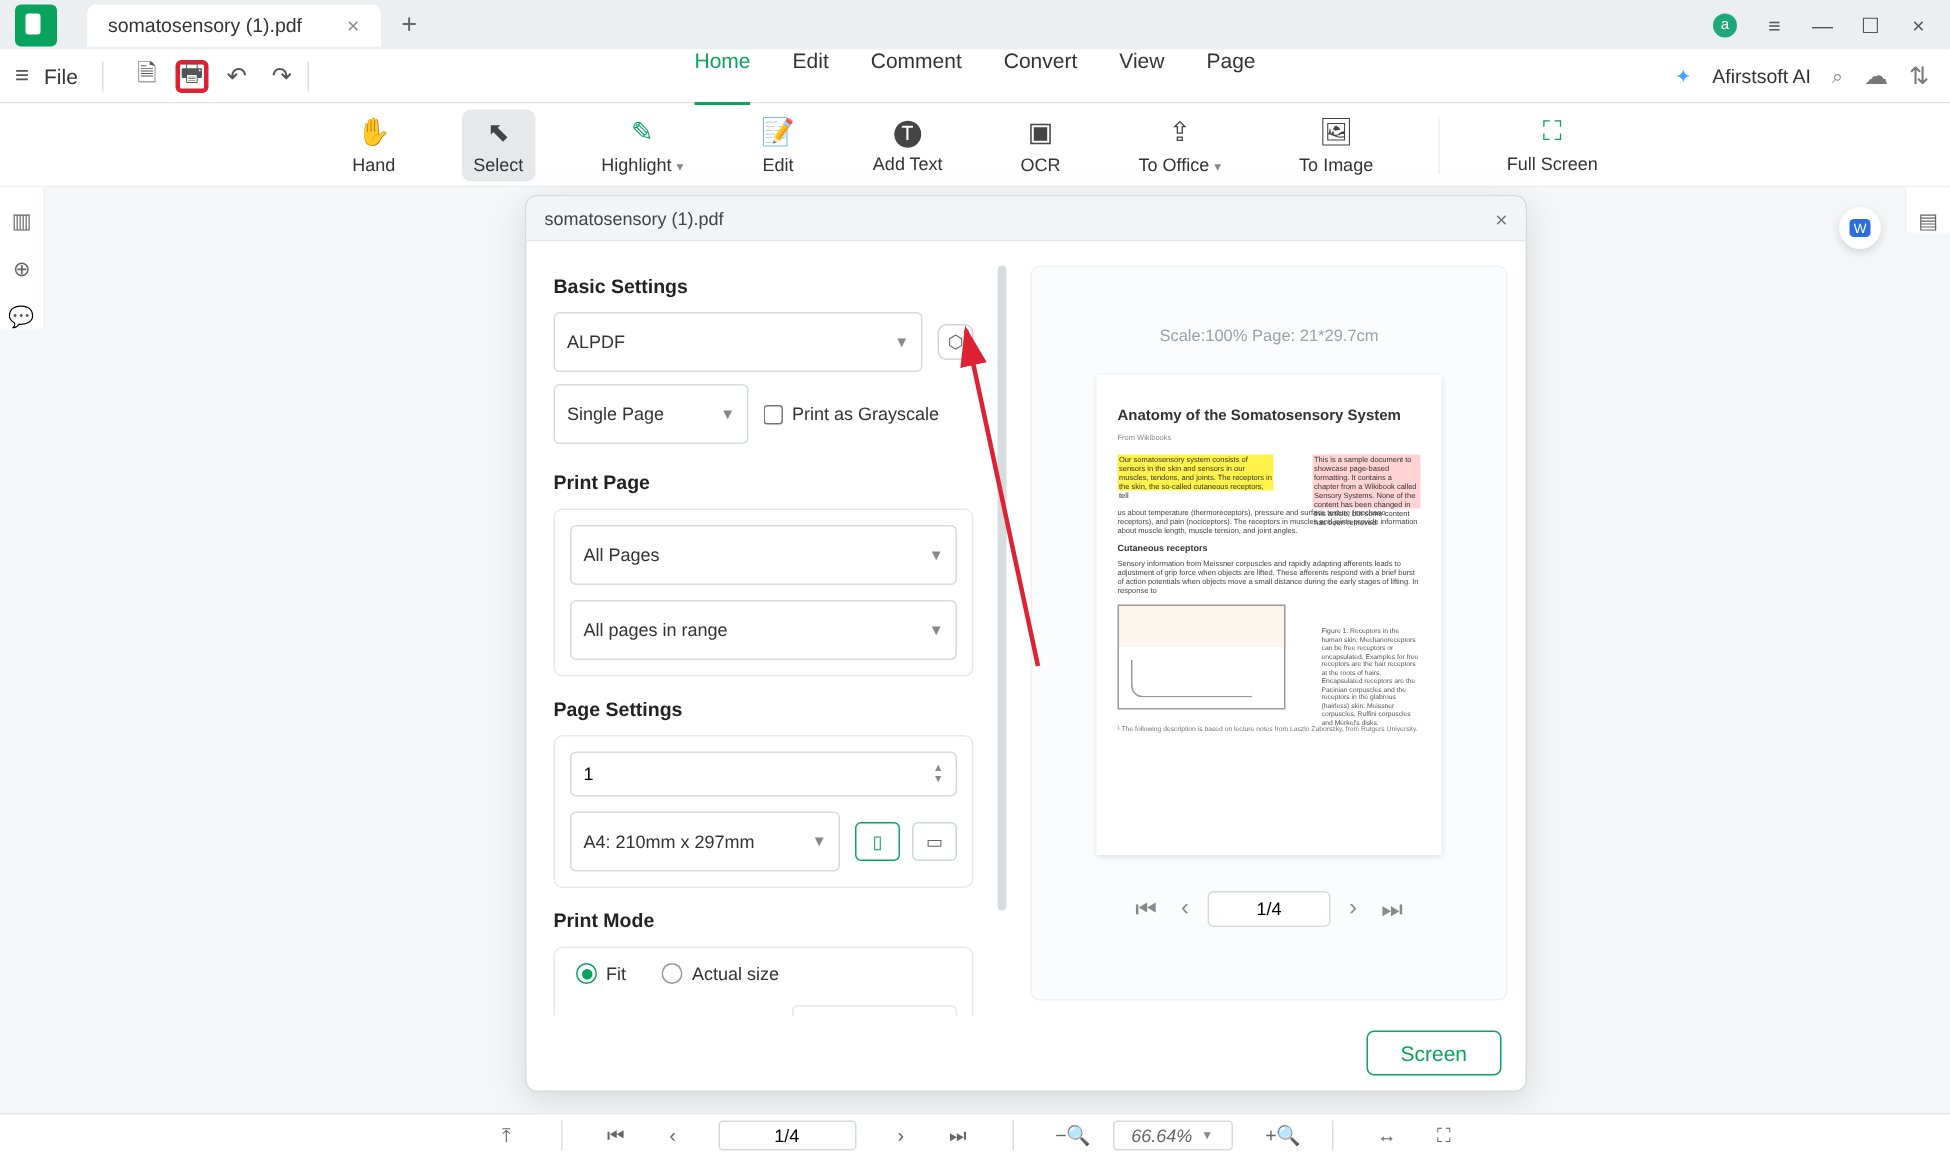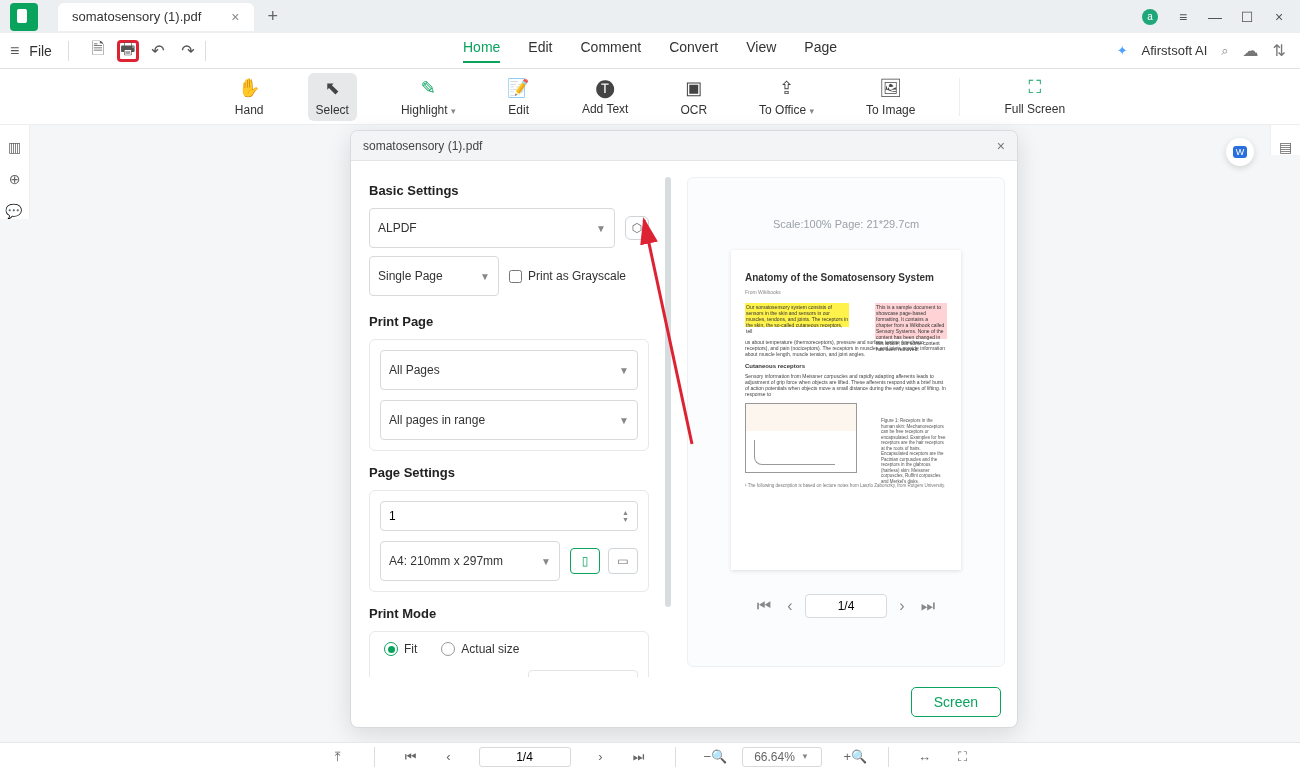--- a/index.html
+++ b/index.html
@@ -19,21 +19,21 @@
   
   .menubar { height: 36px; border-bottom:1px solid #e0e0e0; display:flex; align-items:center; }
   .file-group { display:flex; align-items:center; gap:10px; padding:0 10px; }
   .ham-icon { font-size:16px; color:#555; }
   .file-label { font-size:14px; color:#333; }
   .qa-icons { display:flex; align-items:center; gap:8px; margin-left:12px; }
   .qa { width:22px; height:22px; display:flex; align-items:center; justify-content:center; color:#555; border-radius:4px; }
   .print-box { border:3px solid #d23; border-radius:4px; padding:4px 6px; }
   .divider-v { width:1px; height:20px; background:#ddd; margin:0 6px; }
   .tabs-center { position:absolute; left:50%; transform:translateX(-50%); display:flex; gap:28px; font-size:14px; color:#333; }
-  .tabs-center .active { color:#0aa35e; border-bottom:2px solid #0aa35e; padding-bottom:6px; }
+  .tabs-center .active { color:#0aa35e; border-bottom:2px solid #0aa35e; padding-bottom:20px; }
   .ai-right { position:absolute; right:14px; display:flex; align-items:center; gap:14px; font-size:13px; color:#333; }
   .sparkle { color:#4aa3ff; }
   .cloud-icon, .toggle-icon { color:#777; font-size:16px; }
 
   
   .toolbar { height:56px; display:flex; align-items:center; justify-content:center; gap:36px; border-bottom:1px solid #eee; background:#fff; }
   .tool { display:flex; flex-direction:column; align-items:center; gap:4px; font-size:12px; color:#333; padding:4px 8px; border-radius:6px; }
   .tool.selected { background:#e6e8ea; }
   .tool-ic { font-size:18px; color:#444; }
 
@@ -95,21 +95,21 @@
   .dlg-footer { height:50px; display:flex; align-items:center; justify-content:flex-end; padding:0 16px; }
   .print-btn { border:1px solid #0aa35e; color:#0aa35e; background:#fff; padding:6px 22px; border-radius:5px; font-size:14px; }
 
   
   .arrow-svg { position:absolute; left:632px; top:204px; pointer-events:none; }
 
   
   .statusbar { position:absolute; bottom:0; left:0; right:0; height:28px; background:#fff; border-top:1px solid #e5e8ea; display:flex; align-items:center; justify-content:center; gap:22px; color:#666; font-size:13px; }
   .sb-inp { width:92px; height:20px; border:1px solid #d6dadd; border-radius:3px; text-align:center; font-size:12px; }
   .sb-ic { width:16px; text-align:center; cursor:pointer; }
-  .sb-zoom { width:80px; height:20px; border:1px solid #d6dadd; border-radius:3px; text-align:center; font-size:12px; display:flex; align-items:center; justify-content:center; gap:6px; }
+  .sb-zoom { width:80px; height:20px; border:1px solid #d6dadd; border-radius:3px; text-align:center; font-size:12px; display:flex; align-items:center; justify-content:center; gap:6px;font-style:italic; }
 
   
   .convert-badge { position:absolute; right:46px; top:138px; width:28px; height:28px; border-radius:50%; background:#fff; box-shadow:0 2px 6px rgba(0,0,0,.15); display:flex; align-items:center; justify-content:center; font-size:12px; }
   .convert-badge span { background:#2a6fdb; color:#fff; border-radius:3px; padding:1px 3px; font-size:9px; position:relative; }
 </style>
 </head>
 <body>
 
 <div class="titlebar">
   <div class="app-logo"></div>

